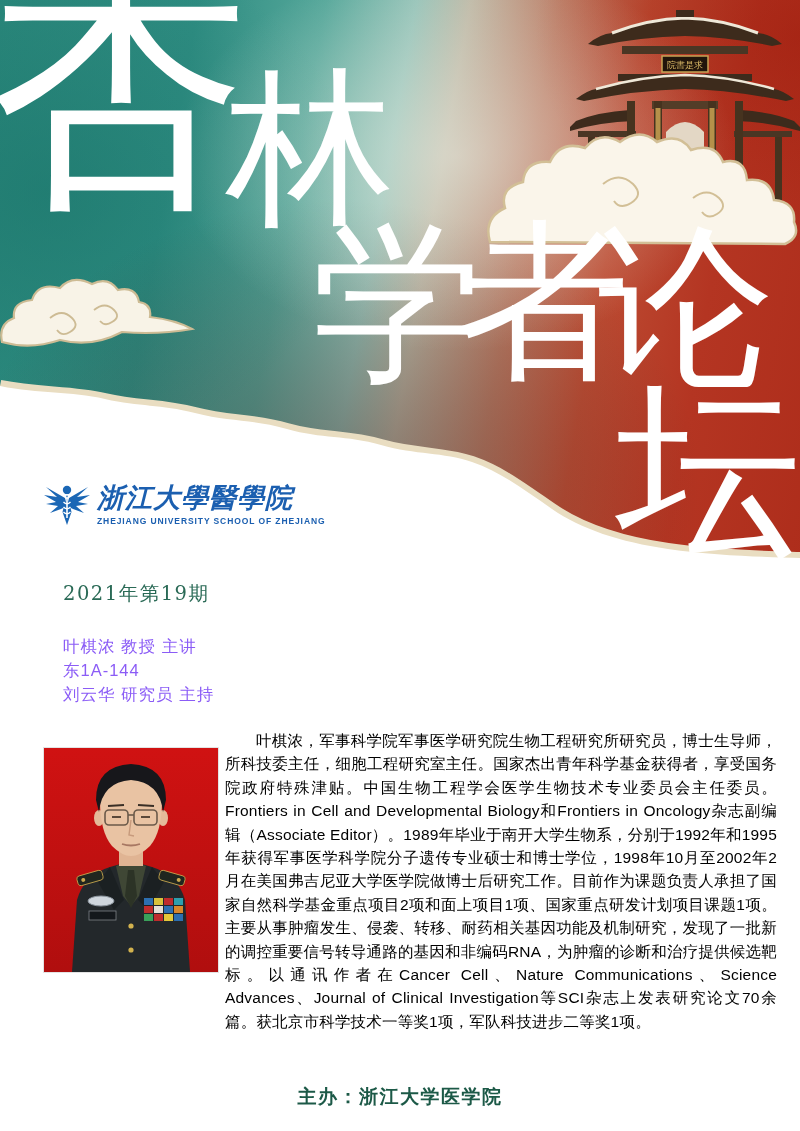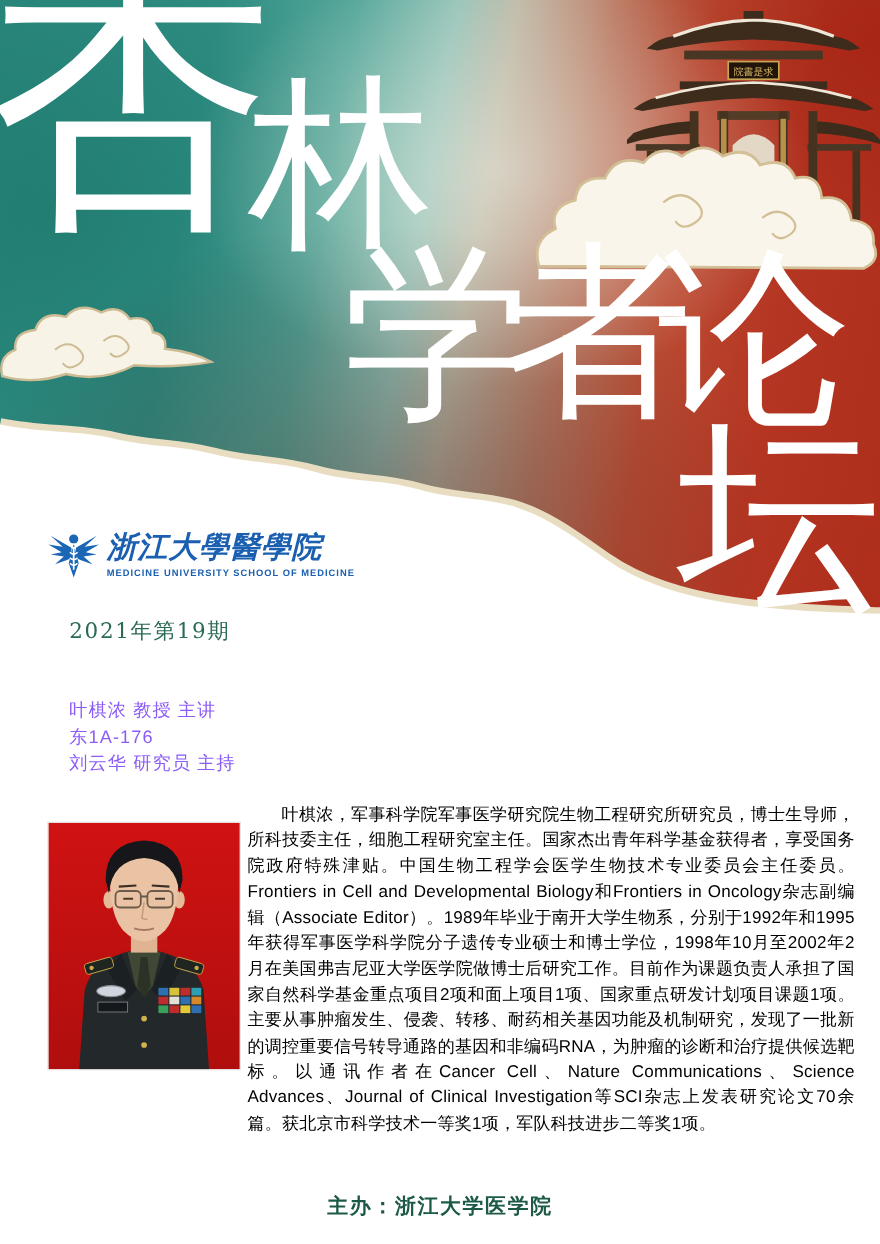--- a/index.html
+++ b/index.html
@@ -23,21 +23,21 @@
   .c3{left:458px;top:216px;font-size:172px;}
   .c4{left:598px;top:220px;font-size:176px;}
   .c5{left:616px;top:378px;font-size:185px;}
   
   .logo{position:absolute;left:43px;top:482px;display:flex;align-items:center;}
   .logo-text{margin-left:6px;}
   .logo-cn{font-family:"DejaVu Serif","Liberation Serif",serif;font-style:italic;font-weight:bold;
            font-size:27px;line-height:30px;color:#1b5fb0;letter-spacing:1px;}
   .logo-en{font-size:8.5px;font-weight:bold;letter-spacing:0.9px;color:#1b5fb0;margin-top:3px;}
   
-  .issue{position:absolute;left:63px;top:560px;font-family:"DejaVu Serif","Liberation Serif",serif;
+  .issue{position:absolute;left:63px;top:580px;font-family:"DejaVu Serif","Liberation Serif",serif;
          font-size:19.5px;color:#2a6a56;letter-spacing:1.5px;}
   .lecture-title{position:absolute;left:61px;top:580px;font-family:"DejaVu Serif","Liberation Serif",serif;
          font-size:26px;font-weight:bold;color:#1f5e4d;letter-spacing:1.5px;}
   
   .meeting{position:absolute;left:63px;top:634px;font-size:16.5px;line-height:24px;
            color:#8b5cf6;letter-spacing:1px;}
   
   .photo{position:absolute;left:43px;top:747px;width:174px;height:224px;border:1px solid #e3e3e3;}
   
   .bio{position:absolute;left:225px;top:729px;width:552px;margin:0;
@@ -125,29 +125,29 @@
       <circle cx="24" cy="8" r="4.2" fill="#1b67b5"></circle>
       <path d="M24,12 L28.5,30 L24,43 L19.5,30 Z" fill="#1b67b5"></path>
       <line x1="24" y1="15" x2="24" y2="36" stroke="#ffffff" stroke-width="1.6"></line>
       <circle cx="24" cy="14.5" r="1.8" fill="none" stroke="#ffffff" stroke-width="1.2"></circle>
       <path d="M20.5,20 Q24,23.5 27.5,20" fill="none" stroke="#ffffff" stroke-width="1.4"></path>
       <path d="M27.5,25 Q24,28.5 20.5,25" fill="none" stroke="#ffffff" stroke-width="1.4"></path>
       <path d="M20.5,30 Q24,33.5 27.5,30" fill="none" stroke="#ffffff" stroke-width="1.4"></path>
     </svg>
     <div class="logo-text">
       <div class="logo-cn">浙江大學醫學院</div>
-      <div class="logo-en">MEDICINE UNIVERSITY SCHOOL OF MEDICINE</div>
+      <div class="logo-en">ZHEJIANG UNIVERSITY SCHOOL OF ZHEJIANG</div>
     </div>
   </div>
 
   <div class="issue">2021年第19期</div>
 
   <div class="meeting">
     <div>叶棋浓 教授 主讲</div>
-    <div>东1A-176</div>
+    <div>东1A-144</div>
     <div>刘云华 研究员 主持</div>
   </div>
 
   <div class="photo">
     <svg width="174" height="224" viewBox="0 0 174 224">
       <defs>
         <linearGradient id="redbg" x1="0" y1="0" x2="0" y2="1">
           <stop offset="0" stop-color="#d01212"></stop>
             <stop offset="1" stop-color="#b00e0e"></stop>
         </linearGradient>

